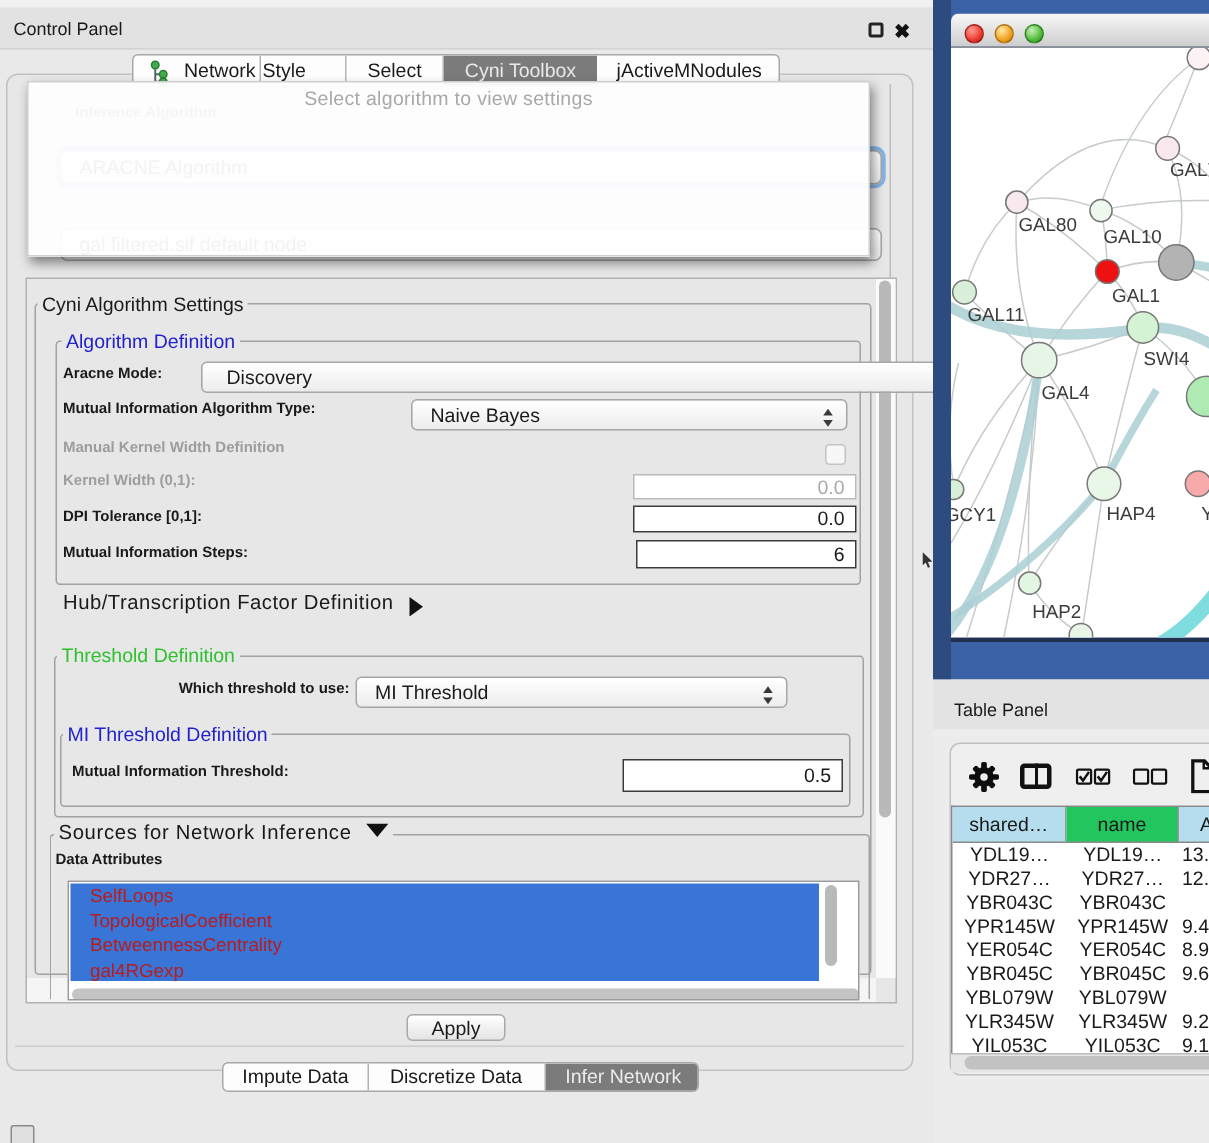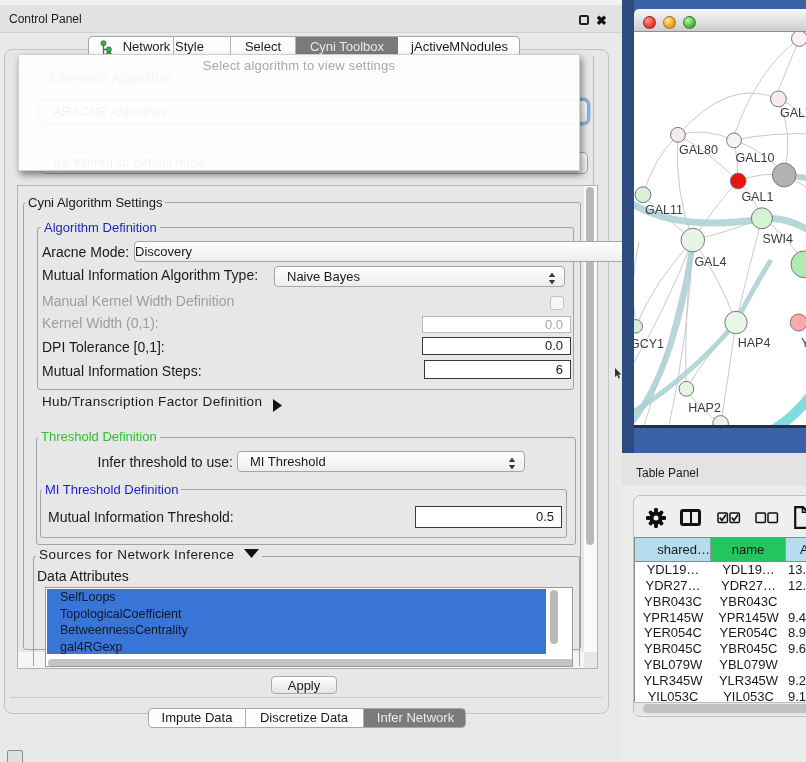--- a/index.html
+++ b/index.html
@@ -1,18 +1,18 @@
 <!DOCTYPE html>
 <html><head>
 <meta charset="utf-8">
 <style>
 html,body{margin:0;padding:0}
 body{width:806px;height:762px;position:relative;background:#e9e9e9;font-family:"Liberation Sans",sans-serif;overflow:hidden;color:#1a1a1a}
 .abs{position:absolute}
-.b13{font-size:14px;font-weight:normal}
+.b13{font-size:10px;font-weight:bold}
 .r13{font-size:12px}
 .combo{position:absolute;border:1px solid #a6a6a6;border-radius:4px;background:linear-gradient(#ffffff,#ededed);box-sizing:border-box;font-size:13px;line-height:19px}
 .combo .arr{position:absolute;right:8px;top:4px;width:8px;height:13px}
 .tfield{position:absolute;background:#fff;box-sizing:border-box;font-size:13px;text-align:right;padding-right:7px}
 .grp{position:absolute;border:1px solid #a2a2a2;border-radius:3px;box-sizing:border-box}
 .gtitle{position:absolute;background:#e7e7e7;padding:0 3px;font-size:13px;line-height:14px}
 </style>
 </head>
 <body>
 
@@ -31,21 +31,21 @@
 
 <div class="abs" style="left:18px;top:652px;width:566px;height:16px;background:#f5f5f5"></div>
 
 <div class="grp" style="left:23px;top:202px;width:558px;height:448px"></div>
 <div class="gtitle" style="left:25px;top:196px;background:#e7e7e7">Cyni Algorithm Settings</div>
 
 <div class="grp" style="left:37px;top:227px;width:537px;height:163px"></div>
 <div class="gtitle" style="left:41px;top:221px;color:#2222cc">Algorithm Definition</div>
 
 <div class="abs b13" style="left:42px;top:244px">Aracne Mode:</div>
-<div class="combo" style="left:134px;top:241px;width:519px;height:21px;padding-left:0">Discovery<span class="arr"><svg width="8" height="13" viewBox="0 0 8 13">
+<div class="combo" style="left:134px;top:241px;width:519px;height:21px;padding-left:16px">Discovery<span class="arr"><svg width="8" height="13" viewBox="0 0 8 13">
         <path d="M4 0.5 L7.2 5 L0.8 5 Z" fill="#3a3a3a"></path>
         <path d="M4 12.5 L7.2 8 L0.8 8 Z" fill="#3a3a3a"></path>
       </svg></span></div>
 
 <div class="abs b13" style="left:42px;top:267px">Mutual Information Algorithm Type:</div>
 <div class="combo" style="left:274px;top:266px;width:291px;height:21px;padding-left:12px">Naive Bayes<span class="arr"><svg width="8" height="13" viewBox="0 0 8 13">
         <path d="M4 0.5 L7.2 5 L0.8 5 Z" fill="#3a3a3a"></path>
         <path d="M4 12.5 L7.2 8 L0.8 8 Z" fill="#3a3a3a"></path>
       </svg></span></div>
 
@@ -62,41 +62,41 @@
 <div class="tfield" style="left:424px;top:360px;width:147px;height:19px;border:1px solid #3a3a3a;line-height:17px">6</div>
 
 <div class="abs" style="left:42px;top:394px;font-size:13.5px;letter-spacing:0.35px">Hub/Transcription Factor Definition</div>
 <div class="abs" style="left:272px;top:398px"><svg width="11" height="13" viewBox="0 0 11 13">
       <path d="M1 0 L10 6.5 L1 13 Z" fill="#111"></path>
     </svg></div>
 
 <div class="grp" style="left:36px;top:437px;width:540px;height:108px"></div>
 <div class="gtitle" style="left:38px;top:430px;color:#2ec12e">Threshold Definition</div>
 
-<div class="abs b13" style="right:573px;top:454px;white-space:nowrap">Infer threshold to use:</div>
+<div class="abs b13" style="right:573px;top:454px;white-space:nowrap">Which threshold to use:</div>
 <div class="combo" style="left:237px;top:451px;width:288px;height:21px;padding-left:12px">MI Threshold<span class="arr"><svg width="8" height="13" viewBox="0 0 8 13">
         <path d="M4 0.5 L7.2 5 L0.8 5 Z" fill="#3a3a3a"></path>
         <path d="M4 12.5 L7.2 8 L0.8 8 Z" fill="#3a3a3a"></path>
       </svg></span></div>
 
 <div class="grp" style="left:40px;top:489px;width:527px;height:49px"></div>
 <div class="gtitle" style="left:42px;top:483px;color:#2222cc">MI Threshold Definition</div>
 
 <div class="abs b13" style="left:48px;top:509px">Mutual Information Threshold:</div>
 <div class="tfield" style="left:415px;top:506px;width:147px;height:22px;border:1px solid #3a3a3a;line-height:20px">0.5</div>
 
 <div class="grp" style="left:33px;top:556px;width:547px;height:110px;border-bottom:none;border-bottom-left-radius:0;border-bottom-right-radius:0"></div>
 <div class="gtitle" style="left:36px;top:548px;font-size:13.5px;letter-spacing:0.45px">Sources for Network Inference <svg style="vertical-align:1px;margin-left:5px" width="15" height="9" viewBox="0 0 15 9">
       <path d="M0 0 L15 0 L7.5 9 Z" fill="#111"></path>
     </svg></div>
 <div class="abs b13" style="left:37px;top:568px">Data Attributes</div>
 
 <div class="abs" style="left:45px;top:587px;width:528px;height:80px;background:#fff;border:1px solid #9a9a9a;box-sizing:border-box;overflow:hidden">
   <div style="position:absolute;left:1px;top:1px;width:499px;height:65px;background:#3875d7"></div>
-  <div style="position:absolute;left:14px;top:1px;color:#0f172a;font-size:12.5px;line-height:16.5px">SelfLoops<br>TopologicalCoefficient<br>BetweennessCentrality<br>gal4RGexp</div>
+  <div style="position:absolute;left:14px;top:1px;color:#b91c1c;font-size:12.5px;line-height:16.5px">SelfLoops<br>TopologicalCoefficient<br>BetweennessCentrality<br>gal4RGexp</div>
   <div style="position:absolute;left:504px;top:2px;width:8px;height:54px;background:#b9b9b9;border-radius:4px"></div>
   <div style="position:absolute;left:2px;top:71px;width:525px;height:8px;background:#c4c4c4;border-radius:4px"></div>
 </div>
 
 <div class="abs" style="left:271px;top:676px;width:66px;height:18px;border:1px solid #a9a9a9;border-radius:4px;background:linear-gradient(#ffffff,#e4e4e4);text-align:center;font-size:13px;line-height:17px;box-sizing:border-box">Apply</div>
 
 <div class="abs" style="left:148px;top:708px;width:318px;height:20px;background:#fdfdfd;border:1px solid #a8a8a8;border-radius:4px;box-sizing:border-box;overflow:hidden;font-size:13px;line-height:18px;text-align:center">
   <div style="position:absolute;left:0;top:0;width:96px;height:20px;border-right:1px solid #b0b0b0">Impute Data</div>
   <div style="position:absolute;left:96px;top:0;width:118px;height:20px;border-right:1px solid #b0b0b0">Discretize Data</div>
   <div style="position:absolute;left:215px;top:0;width:103px;height:20px;background:#7b7b7b;color:#ececec">Infer Network</div>
@@ -247,21 +247,21 @@
 <svg class="abs" style="left:755px;top:512px" width="24" height="12" viewBox="0 0 24 12">
   <rect x="1" y="1" width="9.4" height="9.4" rx="1" fill="none" stroke="#111" stroke-width="1.5"></rect>
   <rect x="13" y="1" width="9.4" height="9.4" rx="1" fill="none" stroke="#111" stroke-width="1.5"></rect>
 </svg>
 <svg class="abs" style="left:794px;top:506px" width="14" height="23" viewBox="0 0 14 23">
   <path d="M1.2 1.2 L9 1.2 L13.5 6 L13.5 21.8 L1.2 21.8 Z" fill="none" stroke="#111" stroke-width="2.2"></path>
   <path d="M8.5 1.2 L8.5 6.2 L13.5 6.2" fill="none" stroke="#111" stroke-width="1.6"></path>
 </svg>
 
 <div class="abs" style="left:634px;top:537px;width:172px;height:165px;background:#fff;border-left:1px solid #8a8a8a;border-top:1px solid #8a8a8a;box-sizing:border-box;overflow:hidden">
-  <div style="position:absolute;left:0;top:0;width:76px;height:24px;background:#b5dded;border-right:1px solid #9a9a9a;border-bottom:1px solid #8a8a8a;box-sizing:border-box;text-align:right;font-size:13px;line-height:23px">shared…</div>
+  <div style="position:absolute;left:0;top:0;width:76px;height:24px;background:#b5dded;border-right:1px solid #9a9a9a;border-bottom:1px solid #8a8a8a;box-sizing:border-box;text-align:center;font-size:13px;line-height:23px">shared…</div>
   <div style="position:absolute;left:76px;top:0;width:75px;height:24px;background:#22c55e;border-right:1px solid #9a9a9a;border-bottom:1px solid #8a8a8a;box-sizing:border-box;text-align:center;font-size:13px;line-height:23px">name</div>
   <div style="position:absolute;left:151px;top:0;width:80px;height:24px;background:#b5dded;border-bottom:1px solid #8a8a8a;box-sizing:border-box;font-size:13px;line-height:23px;padding-left:14px">A</div>
   <div style="position:absolute;left:0;top:24px;width:76px;text-align:center;font-size:13px;line-height:15.85px">YDL19…<br>YDR27…<br>YBR043C<br>YPR145W<br>YER054C<br>YBR045C<br>YBL079W<br>YLR345W<br>YIL053C</div>
   <div style="position:absolute;left:76px;top:24px;width:75px;text-align:center;font-size:13px;line-height:15.85px">YDL19…<br>YDR27…<br>YBR043C<br>YPR145W<br>YER054C<br>YBR045C<br>YBL079W<br>YLR345W<br>YIL053C</div>
   <div style="position:absolute;left:153px;top:24px;width:40px;font-size:13px;line-height:15.85px">13.<br>12.<br>&nbsp;<br>9.4<br>8.9<br>9.6<br>&nbsp;<br>9.2<br>9.1</div>
 </div>
 
 <div class="abs" style="left:634px;top:702px;width:172px;height:12px;background:#e6e6e6;border-top:1px solid #bbb"></div>
 <div class="abs" style="left:643px;top:703.5px;width:170px;height:9px;background:#c2c2c2;border-radius:4.5px"></div>
 

